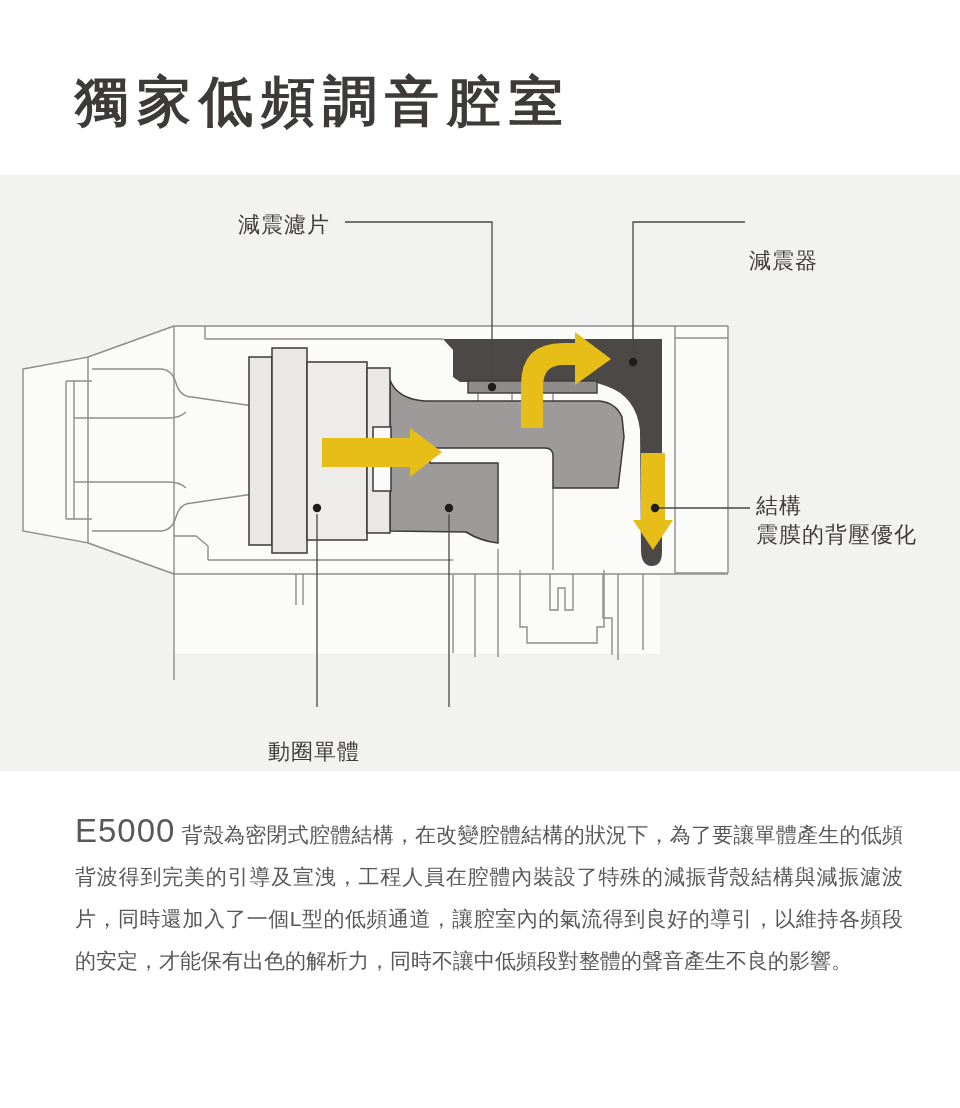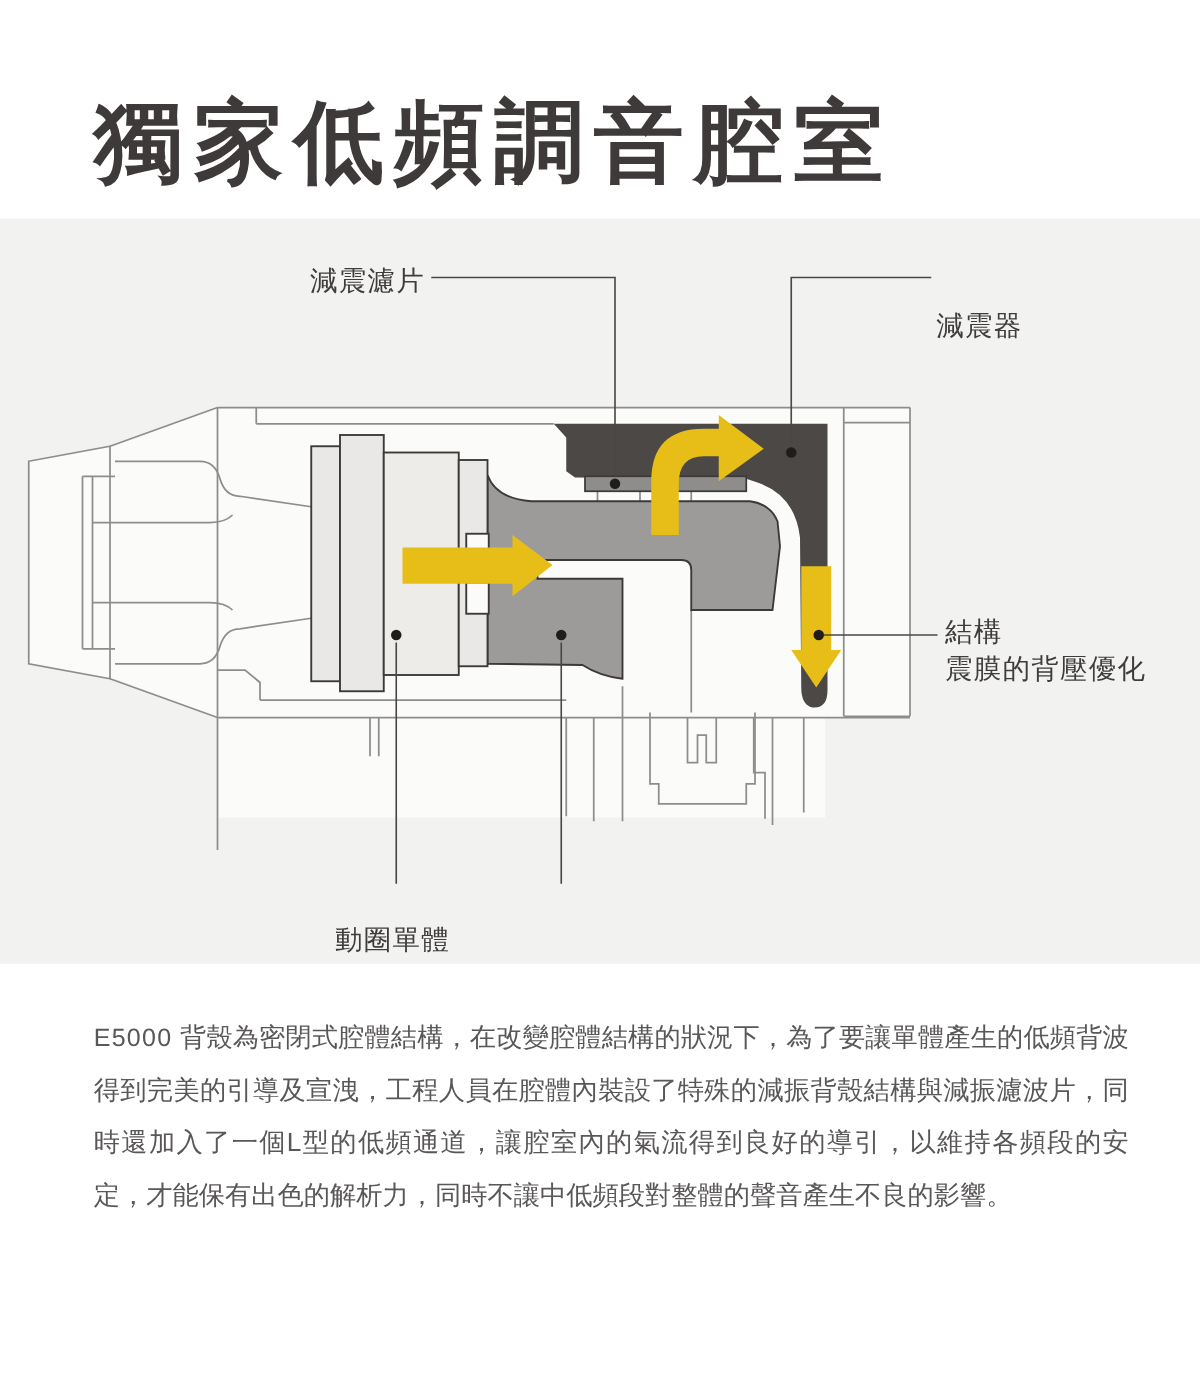--- a/index.html
+++ b/index.html
@@ -1,31 +1,31 @@
 <!DOCTYPE html>
 <html><head>
 <meta charset="utf-8">
 <style>
   html,body{margin:0;padding:0;background:#ffffff;}
   .page{position:relative;width:960px;height:1108px;background:#ffffff;overflow:hidden;
         font-family:"Liberation Sans","DejaVu Sans",sans-serif;}
   .page-title{position:absolute;left:75px;top:66px;margin:0;
         font-family:Liberation Sans, sans-serif;
-        font-size:72px;font-weight:700;letter-spacing:8px;color:#3e3a39;}
+        font-size:54px;font-weight:700;letter-spacing:8px;color:#3e3a39;}
   .panel{position:absolute;left:0;top:175px;width:960px;height:596px;background:#f2f2f1;}
   .panel svg{position:absolute;left:0;top:0;}
   .diag-label{position:absolute;font-size:22px;color:#3f3c3b;letter-spacing:1px;white-space:nowrap;}
-  .lbl-damping-filter{left:248px;top:35px;}
+  .lbl-damping-filter{left:238px;top:35px;}
   .lbl-damper{left:749px;top:35px;margin-top:36px;}
   .lbl-back-pressure{left:756px;top:316px;line-height:29px;}
   .lbl-driver{left:268px;top:546px;margin-top:16px;}
   .lbl-acoustic{left:382px;top:536px;}
   .desc{position:absolute;left:75px;top:810px;width:828px;margin:0;
         font-size:21px;line-height:42px;color:#5a5757;text-align:justify;}
-  .desc .model{font-size:20px;letter-spacing:1px;color:#5a5757;padding-right:6px;}
+  .desc .model{font-size:33px;letter-spacing:1px;color:#5a5757;padding-right:6px;}
 </style>
 </head>
 <body>
 
 <div class="page">
 
   <h1 class="page-title">獨家低頻調音腔室</h1>
 
   <div class="panel">
 

